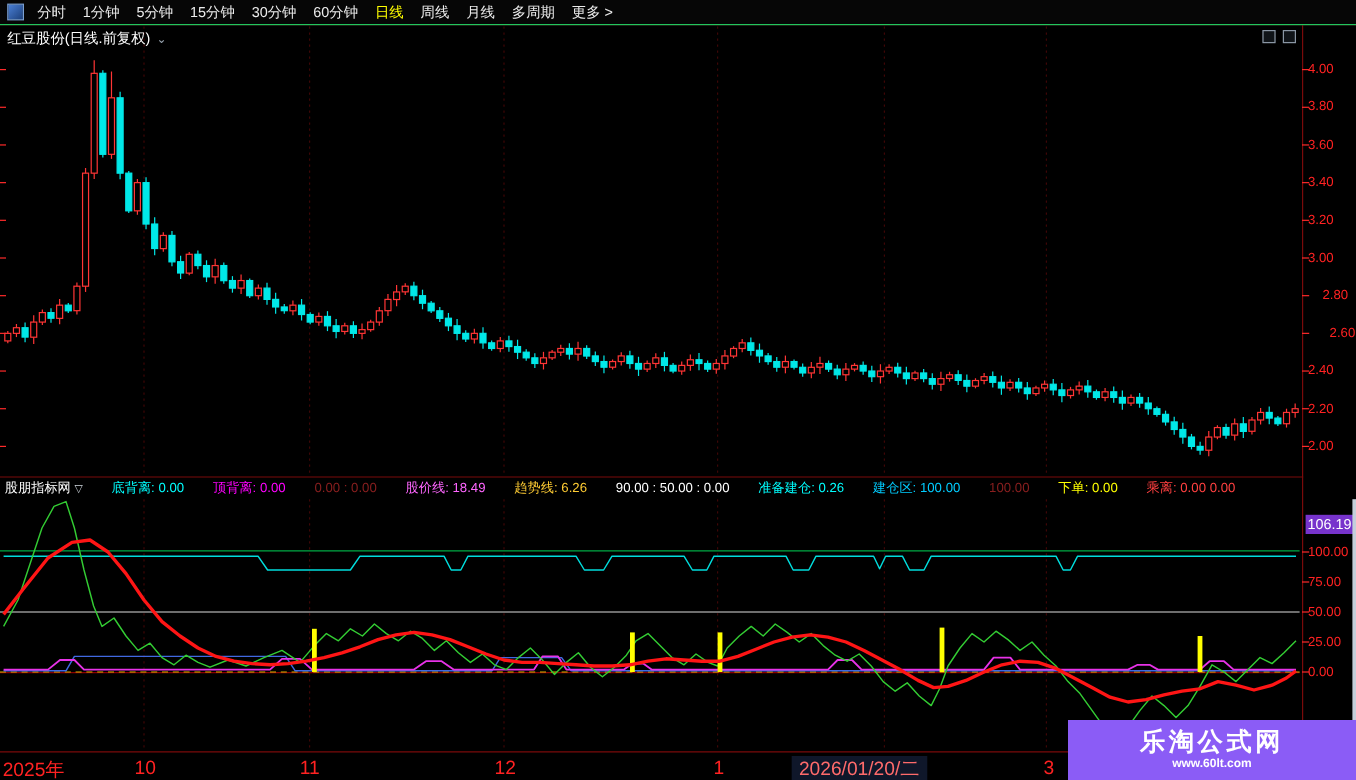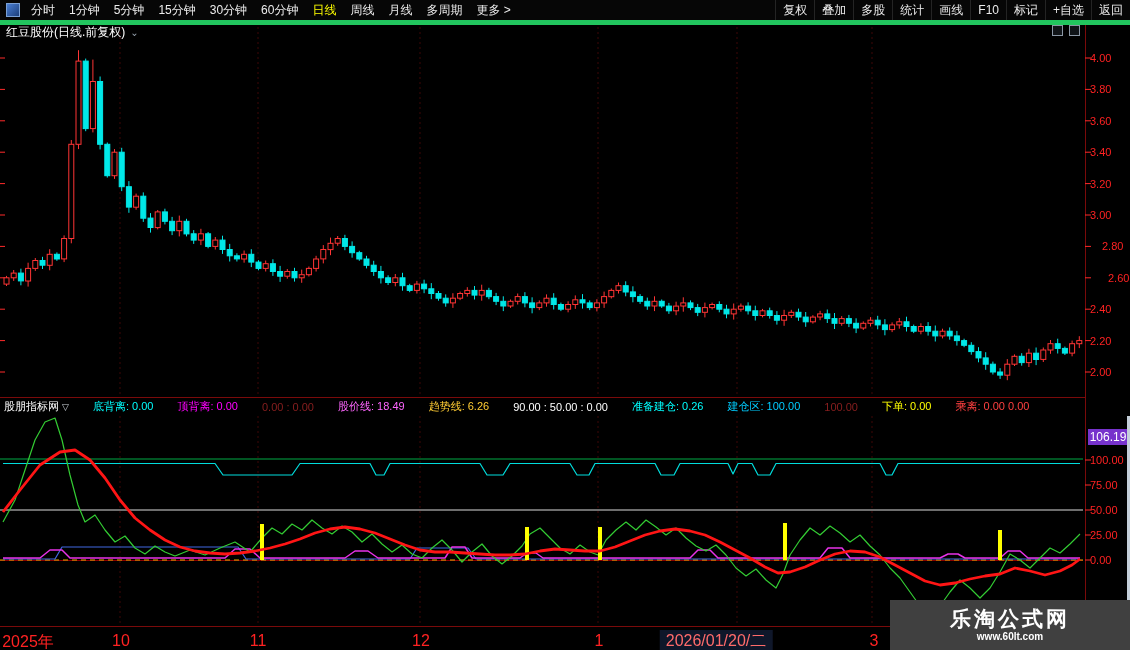--- a/index.html
+++ b/index.html
@@ -1,21 +1,21 @@
 <!DOCTYPE html>
 <html><head>
 <meta charset="utf-8">
 <style>
   html,body{margin:0;padding:0;}
   body{width:1130px;height:650px;background:#000;position:relative;overflow:hidden;
        font-family:"Liberation Sans",sans-serif;color:#fff;}
   #chart-svg{position:absolute;top:0;left:0;z-index:1;}
   
   #menubar{position:absolute;top:0;left:0;width:1130px;height:20px;background:#060606;z-index:5;
-           display:flex;justify-content:space-between;align-items:center;font-size:12px;border-bottom:5px solid #22c55e;}
+           display:flex;justify-content:space-between;align-items:center;font-size:12px;border-bottom:1px solid #22c55e;}
   .mgroup{display:flex;align-items:center;height:100%;}
   .menu-item{padding:0 7px;line-height:20px;color:#ececec;cursor:default;white-space:nowrap;}
   .menu-item.active{color:#ffff00;}
   #menu-right .menu-item{border-left:1px solid #242424;}
   #app-icon{width:12px;height:12px;margin:0 4px 0 6px;background:linear-gradient(135deg,#4a7fd4,#1c3f7a);
             border:1px solid #7aa0d4;display:inline-block;}
   
   #chart-title-row{position:absolute;top:24px;left:6px;font-size:12px;color:#fff;display:flex;gap:5px;
                    align-items:center;z-index:3;}
   .chev{color:#96a2ae;font-size:10px;}
@@ -30,21 +30,21 @@
   #ind-header{position:absolute;top:399px;left:4px;width:1078px;height:15px;display:flex;gap:24px;
               font-size:11px;white-space:nowrap;overflow:hidden;z-index:3;align-items:center;}
   #ind-name{color:#fff;display:flex;gap:3px;align-items:center;}
   .tri{color:#cfd6dd;font-size:9px;}
   
   #date-axis{position:absolute;top:629px;left:0;width:1090px;height:18px;z-index:3;}
   .date-label{position:absolute;font-size:16px;color:#ff2222;transform:translateX(-50%);top:3px;white-space:nowrap;}
   .date-label.hl{background:#0f172a;color:#ff6b6b;padding:1px 6px;top:1px;}
   
   #scrollbar{position:absolute;right:0;top:416px;width:3px;height:210px;background:#c4cfda;z-index:4;}
-  #watermark{position:absolute;right:0;bottom:0;width:240px;height:50px;background:#404040;z-index:6;
+  #watermark{position:absolute;right:0;bottom:0;width:240px;height:50px;background:#8b5cf6;z-index:6;
              display:flex;flex-direction:column;align-items:center;justify-content:center;line-height:1.15;}
   #wm1{font-size:21px;font-weight:bold;letter-spacing:3px;color:#fff;}
   #wm2{font-size:10px;font-weight:bold;color:#fff;}
 </style>
 </head>
 <body>
 
 <svg id="chart-svg" width="1130" height="650">
     <line x1="120" y1="22" x2="120" y2="396" stroke="#3f0606" stroke-dasharray="2,3"></line>
     <line x1="120" y1="416" x2="120" y2="624" stroke="#3f0606" stroke-dasharray="2,3"></line>
@@ -413,31 +413,20 @@
       <span class="menu-item">5分钟</span>
       <span class="menu-item">15分钟</span>
       <span class="menu-item">30分钟</span>
       <span class="menu-item">60分钟</span>
       <span class="menu-item active">日线</span>
       <span class="menu-item">周线</span>
       <span class="menu-item">月线</span>
       <span class="menu-item">多周期</span>
       <span class="menu-item">更多 &gt;</span>
     </div>
-  <div class="mgroup" id="menu-right">
-      <span class="menu-item">复权</span>
-      <span class="menu-item">叠加</span>
-      <span class="menu-item">多股</span>
-      <span class="menu-item">统计</span>
-      <span class="menu-item">画线</span>
-      <span class="menu-item">F10</span>
-      <span class="menu-item">标记</span>
-      <span class="menu-item">+自选</span>
-      <span class="menu-item">返回</span>
-    </div>
 </div>
 
 <div id="chart-title-row">
   <span>红豆股份(日线.前复权)</span>
   <span class="chev">⌄</span>
 </div>
 
 <div id="pane-icons">
   <span class="pane-ic"></span>
   <span class="pane-ic"></span>

